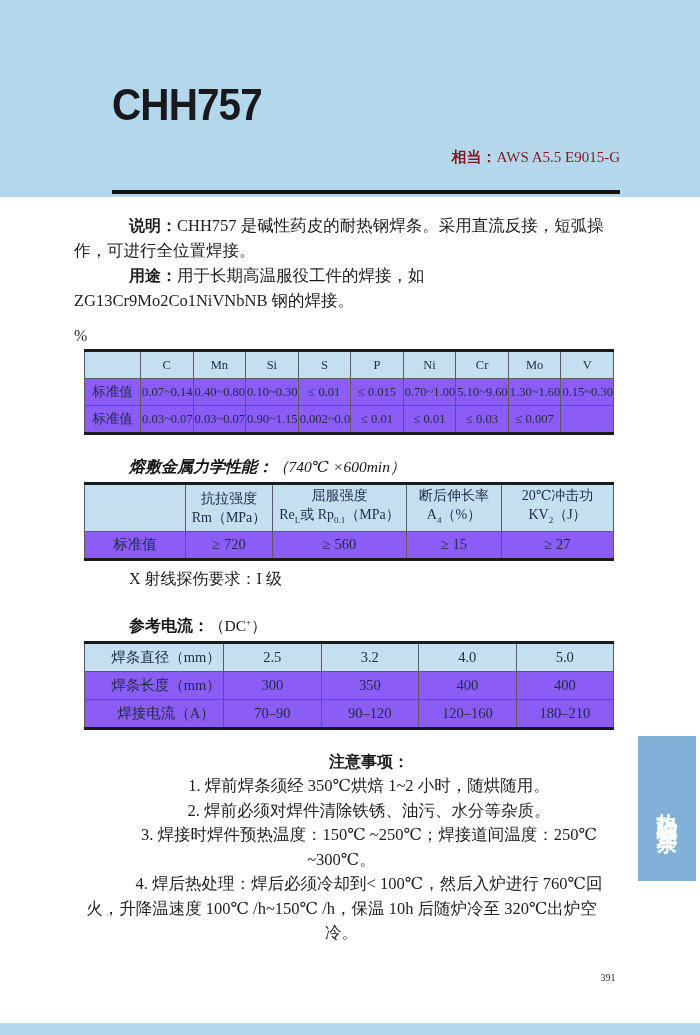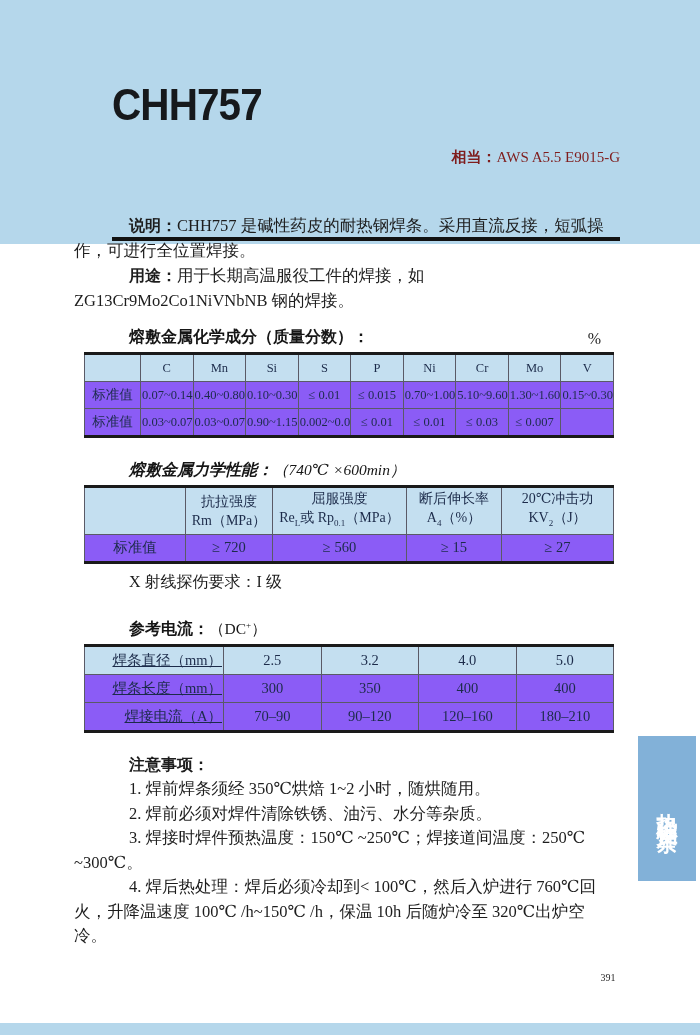--- a/index.html
+++ b/index.html
@@ -1,19 +1,19 @@
 <!DOCTYPE html>
 <html><head>
 <meta charset="utf-8">
 <style>
   html,body{margin:0;padding:0;background:#ffffff;}
   .page{position:relative;width:700px;height:1035px;background:#ffffff;overflow:hidden;
         font-family:"Liberation Serif","DejaVu Serif",serif;color:#1d1d1d;}
   
-  .band{position:absolute;top:0;left:0;width:700px;height:244px;background:#b5d7eb;}
+  .band{position:absolute;top:0;left:0;width:700px;height:197px;background:#b5d7eb;}
   .product-title{position:absolute;left:112px;top:80px;margin:0;
        font-family:"Liberation Sans","DejaVu Sans",sans-serif;
        font-weight:900;font-size:44px;letter-spacing:-1px;color:#17191c;
        transform:scaleX(.92);transform-origin:left center;}
   .equiv{position:absolute;right:80px;top:148px;font-size:15px;color:#7f1d1d;}
   .equiv .lbl{font-weight:bold;}
   .band-rule{position:absolute;left:112px;right:80px;bottom:3px;height:4px;background:#121212;}
   
   .content{position:absolute;top:197px;left:74px;width:535px;margin-top:16px;}
   p.body{margin:0;font-size:16.5px;line-height:25px;text-indent:55px;}
@@ -35,25 +35,25 @@
   .chem td{height:24px;font-size:12.5px;}
   .chem td.rowlab{font-size:13.5px;}
   
   .mech tr.hdr td{height:42px;font-size:14px;line-height:19px;}
   .mech tr.val td{height:24px;font-size:14.5px;}
   sub{font-size:9px;}
   sup{font-size:9px;}
   .xray{margin:8px 0 0 55px;font-size:16px;}
   
   .cur td{height:25px;font-size:14.5px;}
-  .cur td.rowlab{text-align:right;padding-left:25px;text-decoration:underline;}
+  .cur td.rowlab{text-align:center;padding-left:25px;}
   .sec-mech{margin-top:22px;font-style:italic;}
   .sec-cur{margin-top:26px;}
   .notes{margin-top:20px;}
-  .notes p{margin:0;font-size:16.5px;line-height:24.5px;text-indent:55px;}
+  .notes p{margin:0;font-size:16.5px;line-height:24.5px;text-indent:55px;text-align:center;}
   .notes .nt{font-family:"Liberation Sans","DejaVu Sans",sans-serif;font-weight:bold;font-size:16px;}
   
   .side-tab{position:absolute;left:638px;top:736px;width:58px;height:145px;background:#82b1d8;
        display:flex;align-items:center;justify-content:center;}
   .side-tab span{writing-mode:vertical-rl;font-family:"Liberation Sans","DejaVu Sans",sans-serif;
        font-weight:bold;font-size:21px;color:#ffffff;letter-spacing:5px;}
   .pageno{position:absolute;left:588px;top:972px;width:40px;text-align:center;font-size:10px;color:#2a2a2a;}
   .foot-strip{position:absolute;left:0;bottom:0;width:700px;height:12px;background:#b5d7eb;}
 </style>
 </head>
@@ -68,21 +68,20 @@
     </div>
     <div class="band-rule"></div>
   </div>
 
   <div class="content">
 
     <p class="body intro"><span class="lead">说明：</span><span>CHH757 是碱性药皮的耐热钢焊条。采用直流反接，短弧操作，可进行全位置焊接。</span></p>
     <p class="body"><span class="lead">用途：</span><span>用于长期高温服役工件的焊接，如 ZG13Cr9Mo2Co1NiVNbNB 钢的焊接。</span></p>
 
     <div class="chem-head">
-      <div class="sec-title">熔敷金属化学成分（质量分数）：</div>
       <div class="pct">%</div>
     </div>
     <table class="chem">
       <colgroup>
           <col style="width:56px">
           <col>
           <col>
           <col>
           <col>
           <col>

